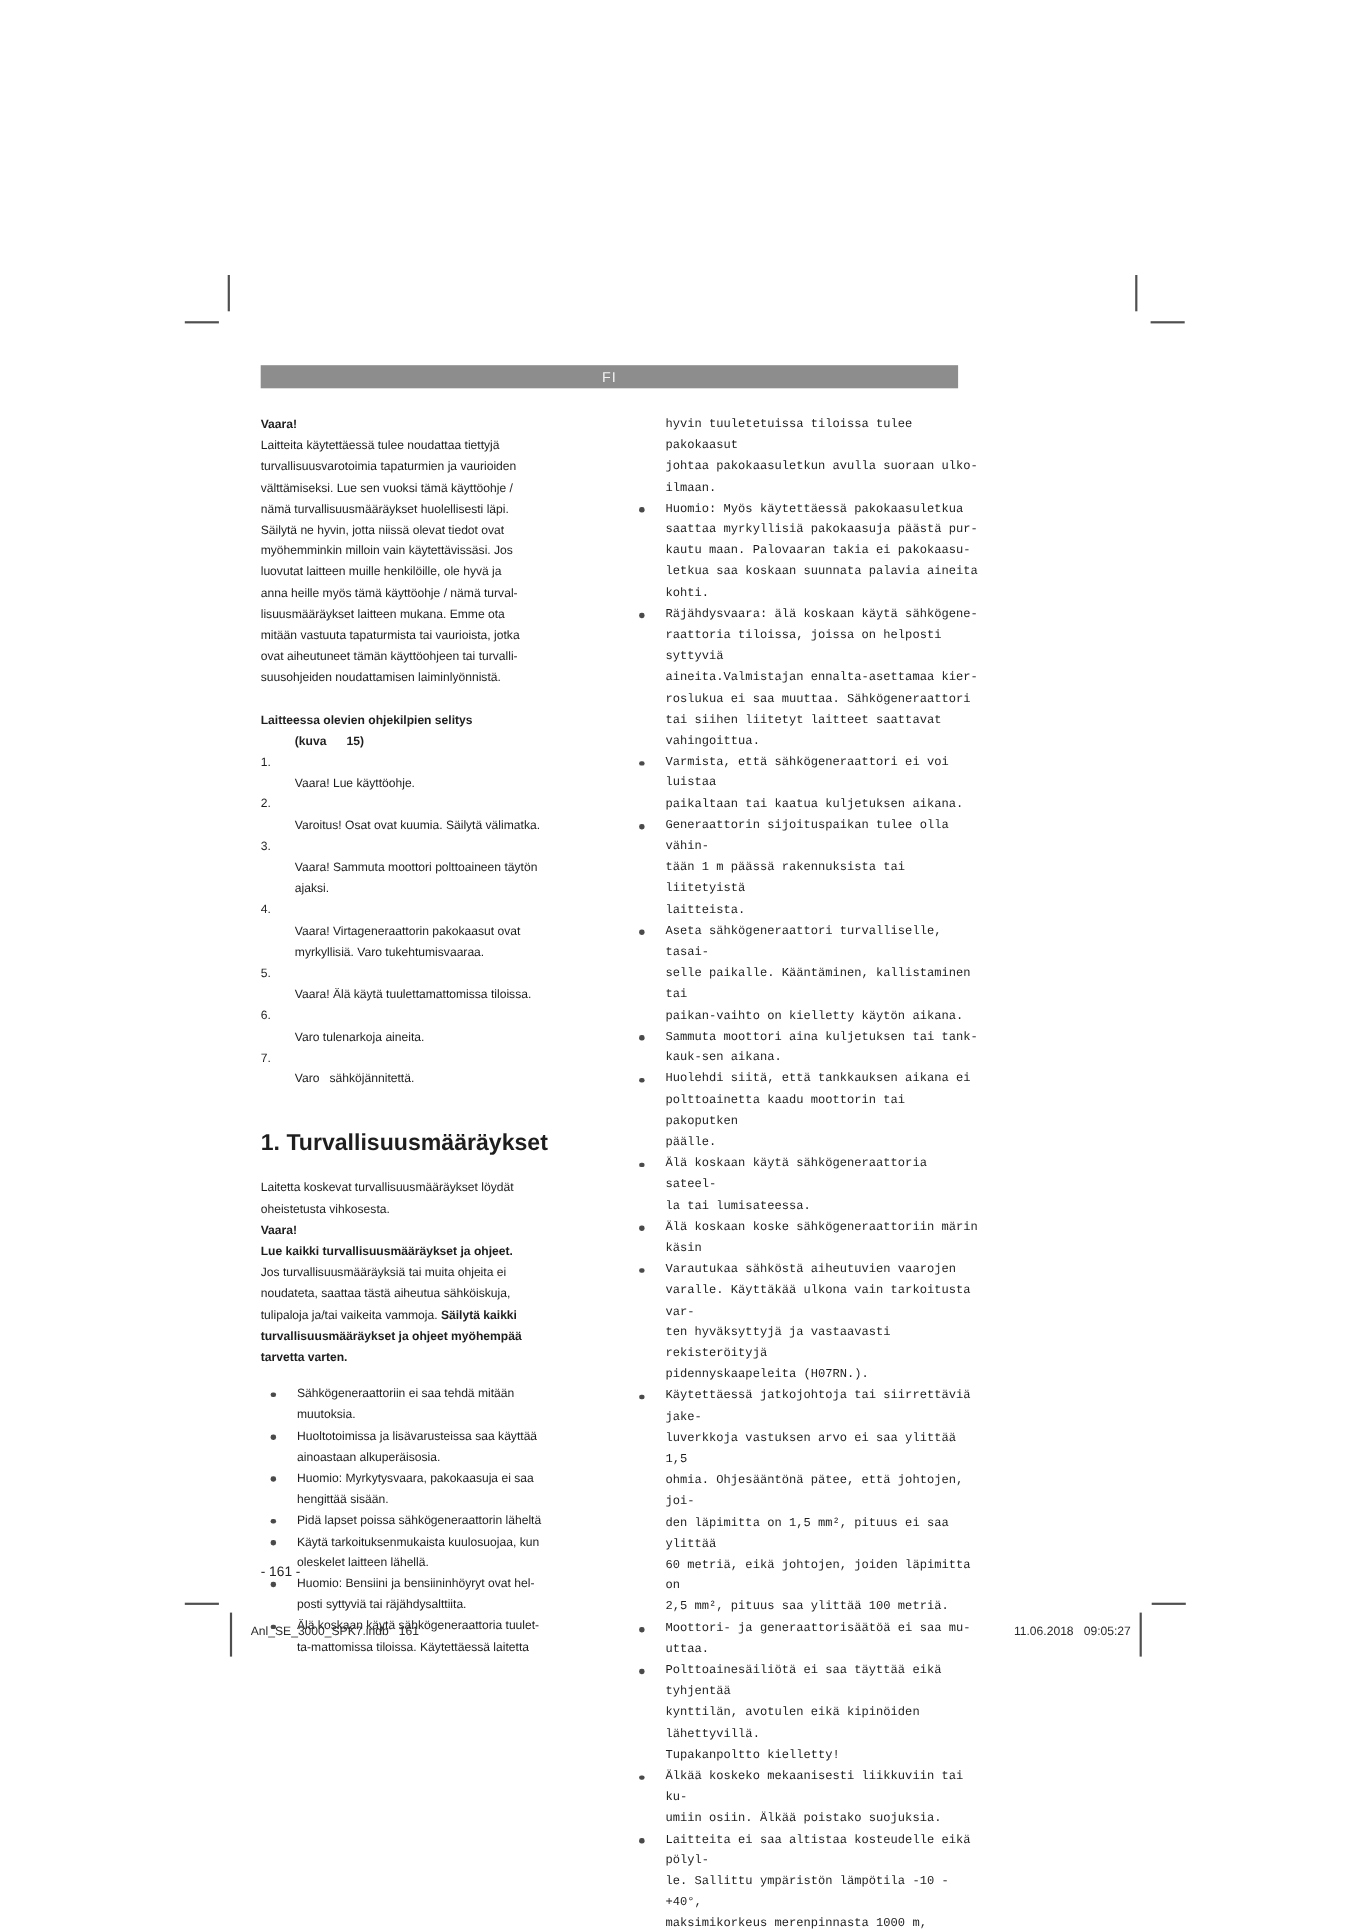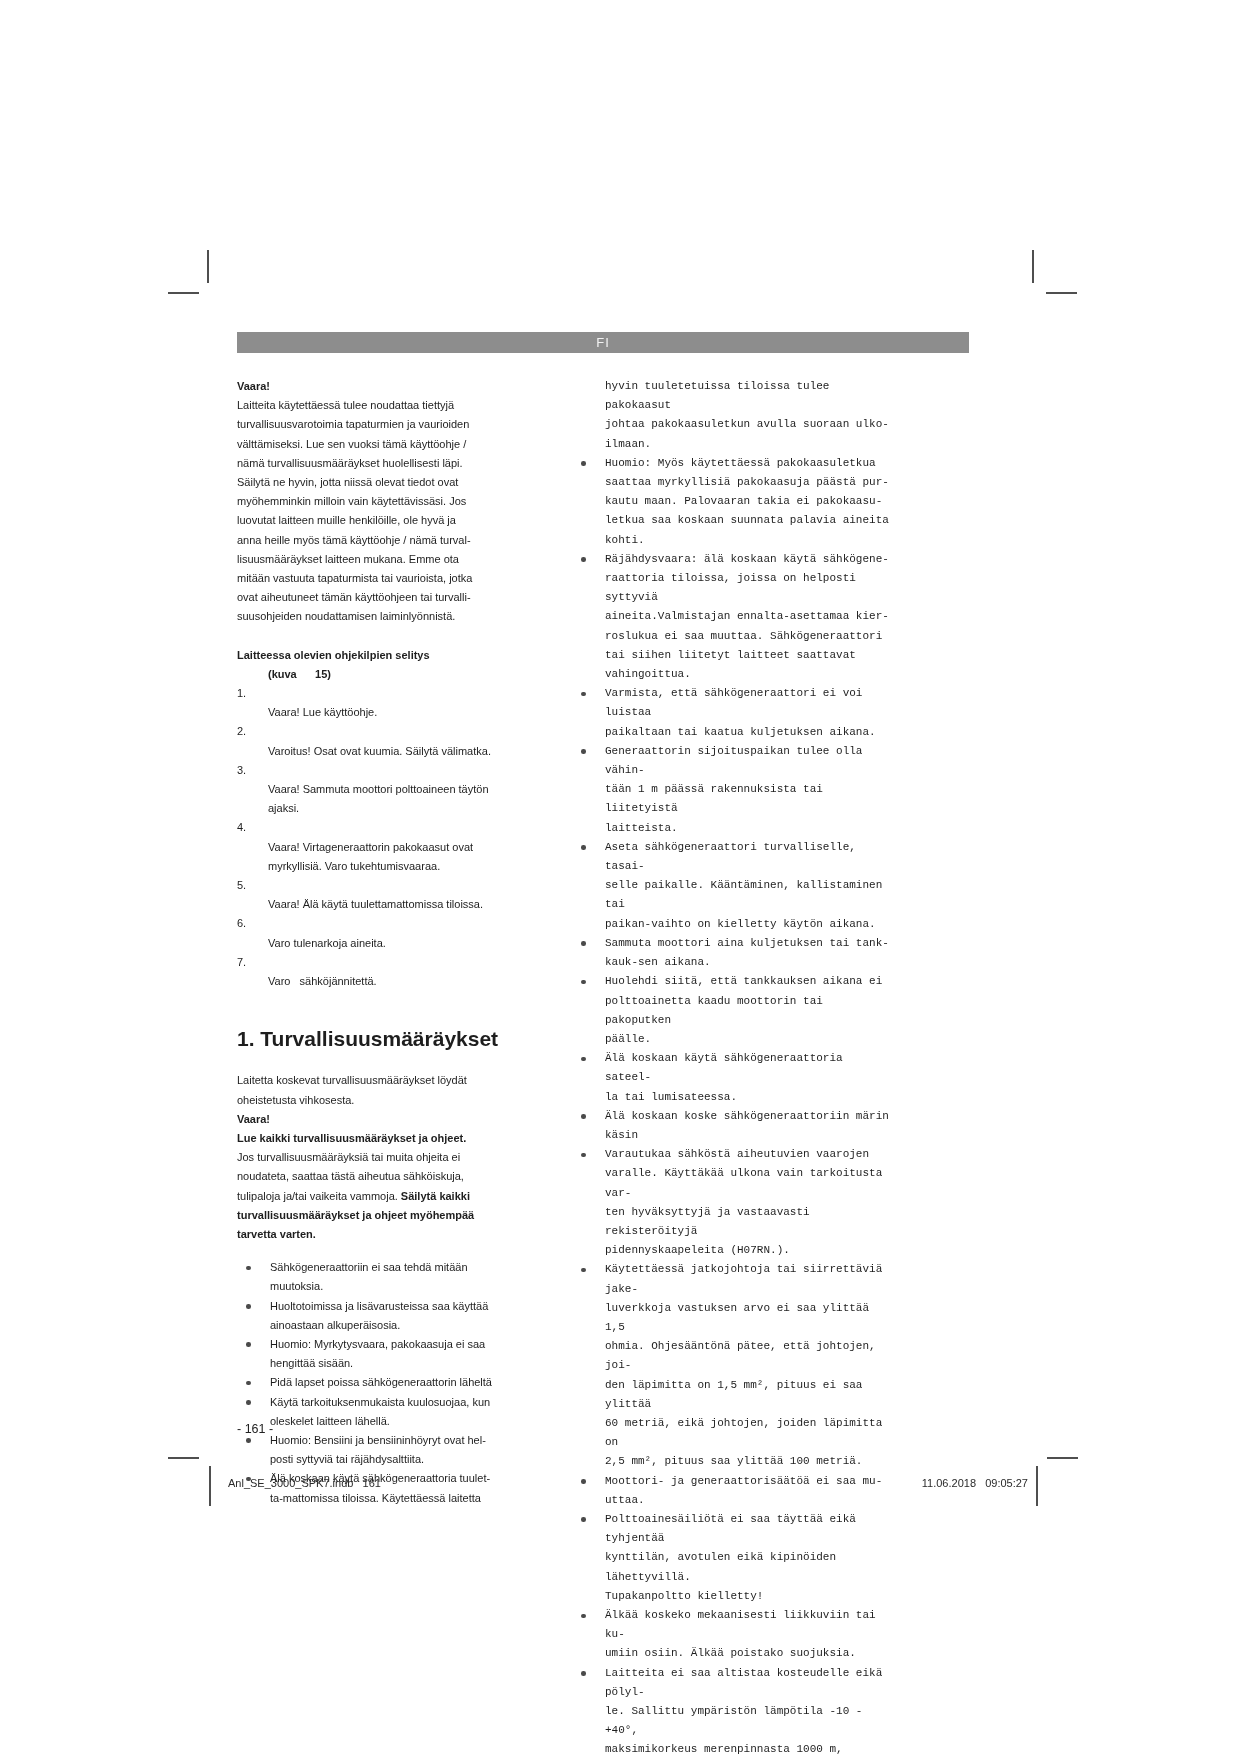--- a/index.html
+++ b/index.html
@@ -16,21 +16,21 @@
   .t {
     font-size:11px;
     line-height:19.2px;
     color:#1e1e1e;
     white-space:pre-line;
   }
   .b { font-weight:bold; }
 
   
   .fi-bar {
-    width:732px; height:21px;
+    width:634px; height:21px;
     background:#8d8d8d;
     color:#f2f2f2;
     font-size:13px; line-height:21px;
     text-align:center;
     letter-spacing:1px;
   }
 
   .content { position:absolute; left:237px; top:332px; width:660px; }
   .columns { display:flex; margin-top:24px; }
   .col-left  { width:320px; }

